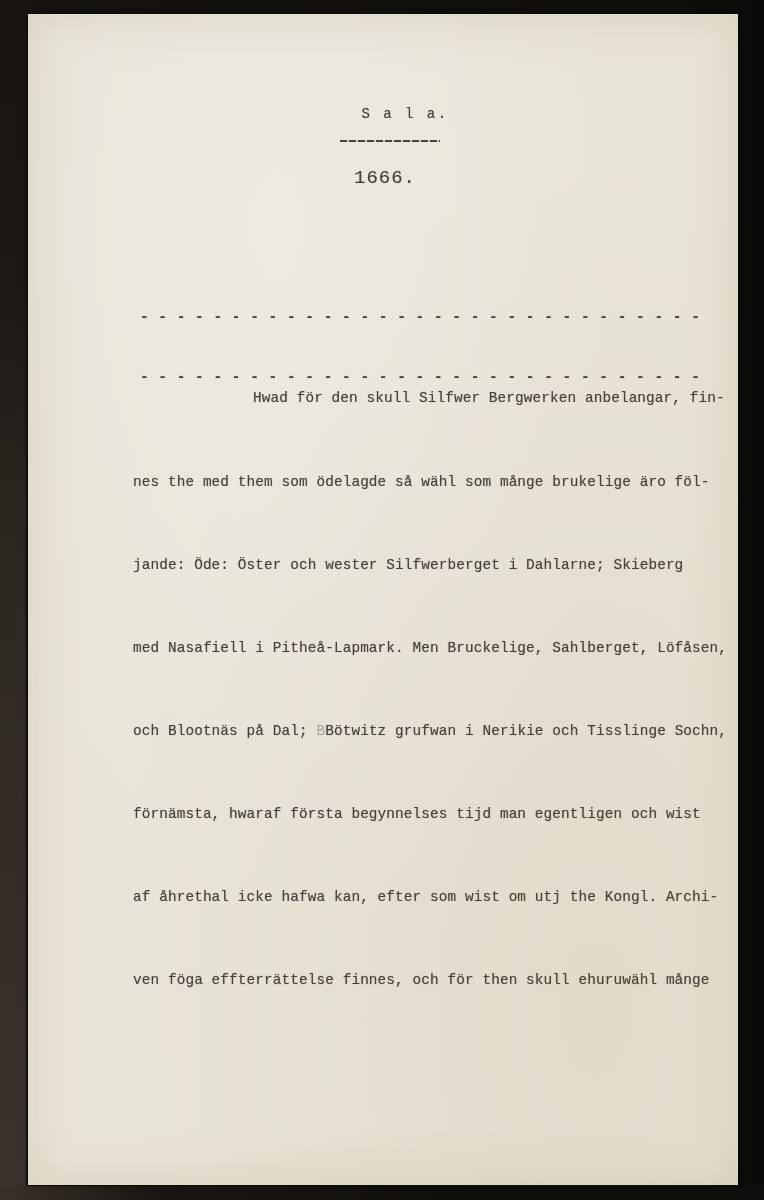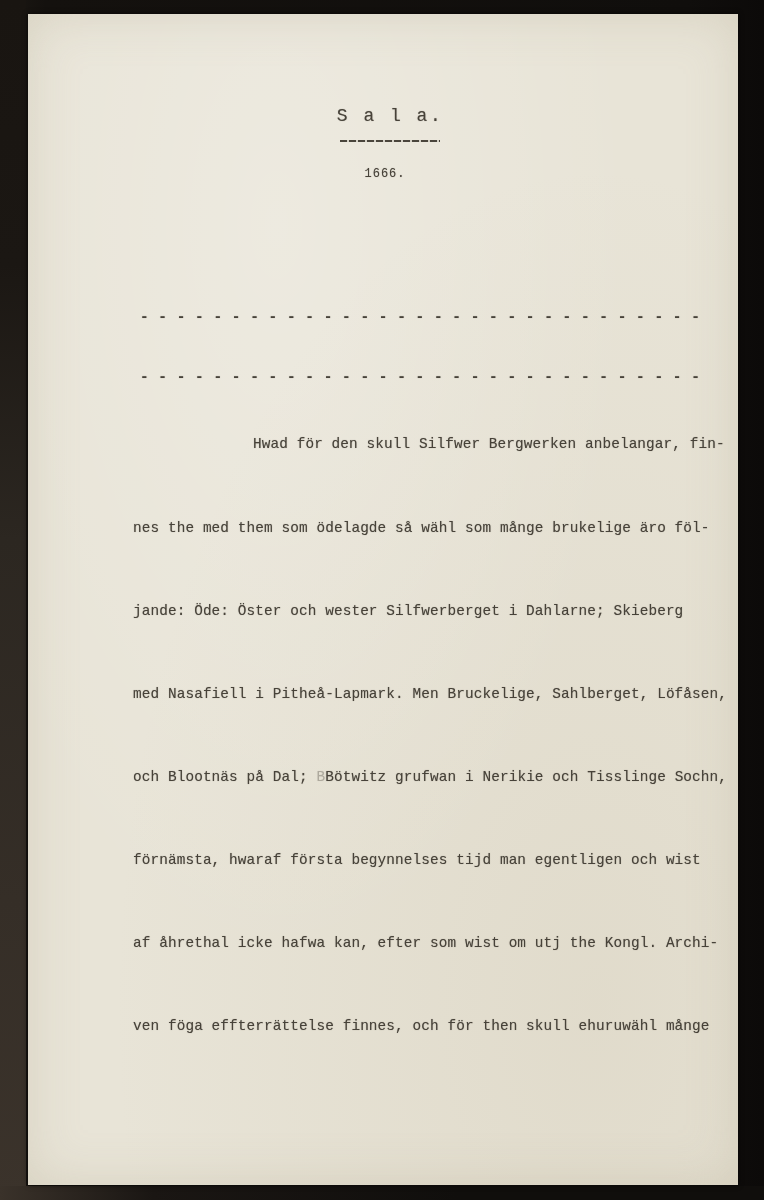--- a/index.html
+++ b/index.html
@@ -40,43 +40,43 @@
       radial-gradient(ellipse at 80% 85%, rgba(190,178,150,0.18), rgba(190,178,150,0) 60%),
       #e8e4d7;
     box-shadow:
       inset 0 0 50px rgba(175,165,140,0.30),
       0 0 5px rgba(0,0,0,0.65);
   }
   .ink { color: #474239; text-shadow: 0 0 1px rgba(71,66,57,0.45); }
 
   .doc-title {
     position: absolute;
-    top: 92px; left: 0;
+    top: 92px; left: 15px;
     width: 100%;
     text-align: center;
-    font-size: 18px;
+    font-size: 14px;
     letter-spacing: 2.5px;
     transform: translateX(7px);
     white-space: pre;
   }
   .title-underline {
     position: absolute;
     top: 126px; left: 50%;
     width: 100px; height: 2.4px;
     transform: translateX(calc(-50% + 7px));
     background: repeating-linear-gradient(90deg,
       #4a453c 0px, #4a453c 7px,
       rgba(74,69,60,0.15) 7px, rgba(74,69,60,0.15) 9px);
   }
   .doc-year {
     position: absolute;
     top: 153px; left: 0;
     width: 100%;
     text-align: center;
-    font-size: 12px;
+    font-size: 19px;
     letter-spacing: 1px;
     transform: translateX(2px);
     white-space: pre;
   }
   .separators {
     position: absolute;
     top: 257px; left: 112px;
     font-size: 14.4px;
     letter-spacing: 0.55px;
     white-space: pre;
@@ -87,21 +87,21 @@
   }
   .body-text {
     position: absolute;
     top: 316px; left: 105px;
     font-size: 14.4px;
     line-height: 27.7px;
     letter-spacing: 0.1px;
     white-space: pre;
   }
   .text-line { height: 27.7px; }
-  .text-line.indent { padding-left: 120px; margin-top: 46px; }
+  .text-line.indent { padding-left: 120px; }
   .ghost { opacity: 0.35; }
 </style>
 </head>
 <body>
 
 <div class="scene">
   <div class="left-strip"></div>
   <div class="bottom-strip"></div>
 
   <div class="paper">

